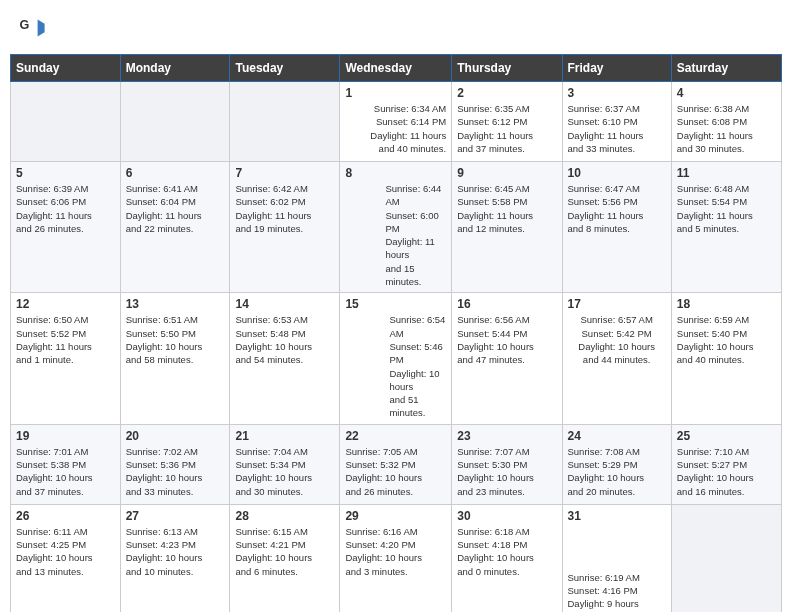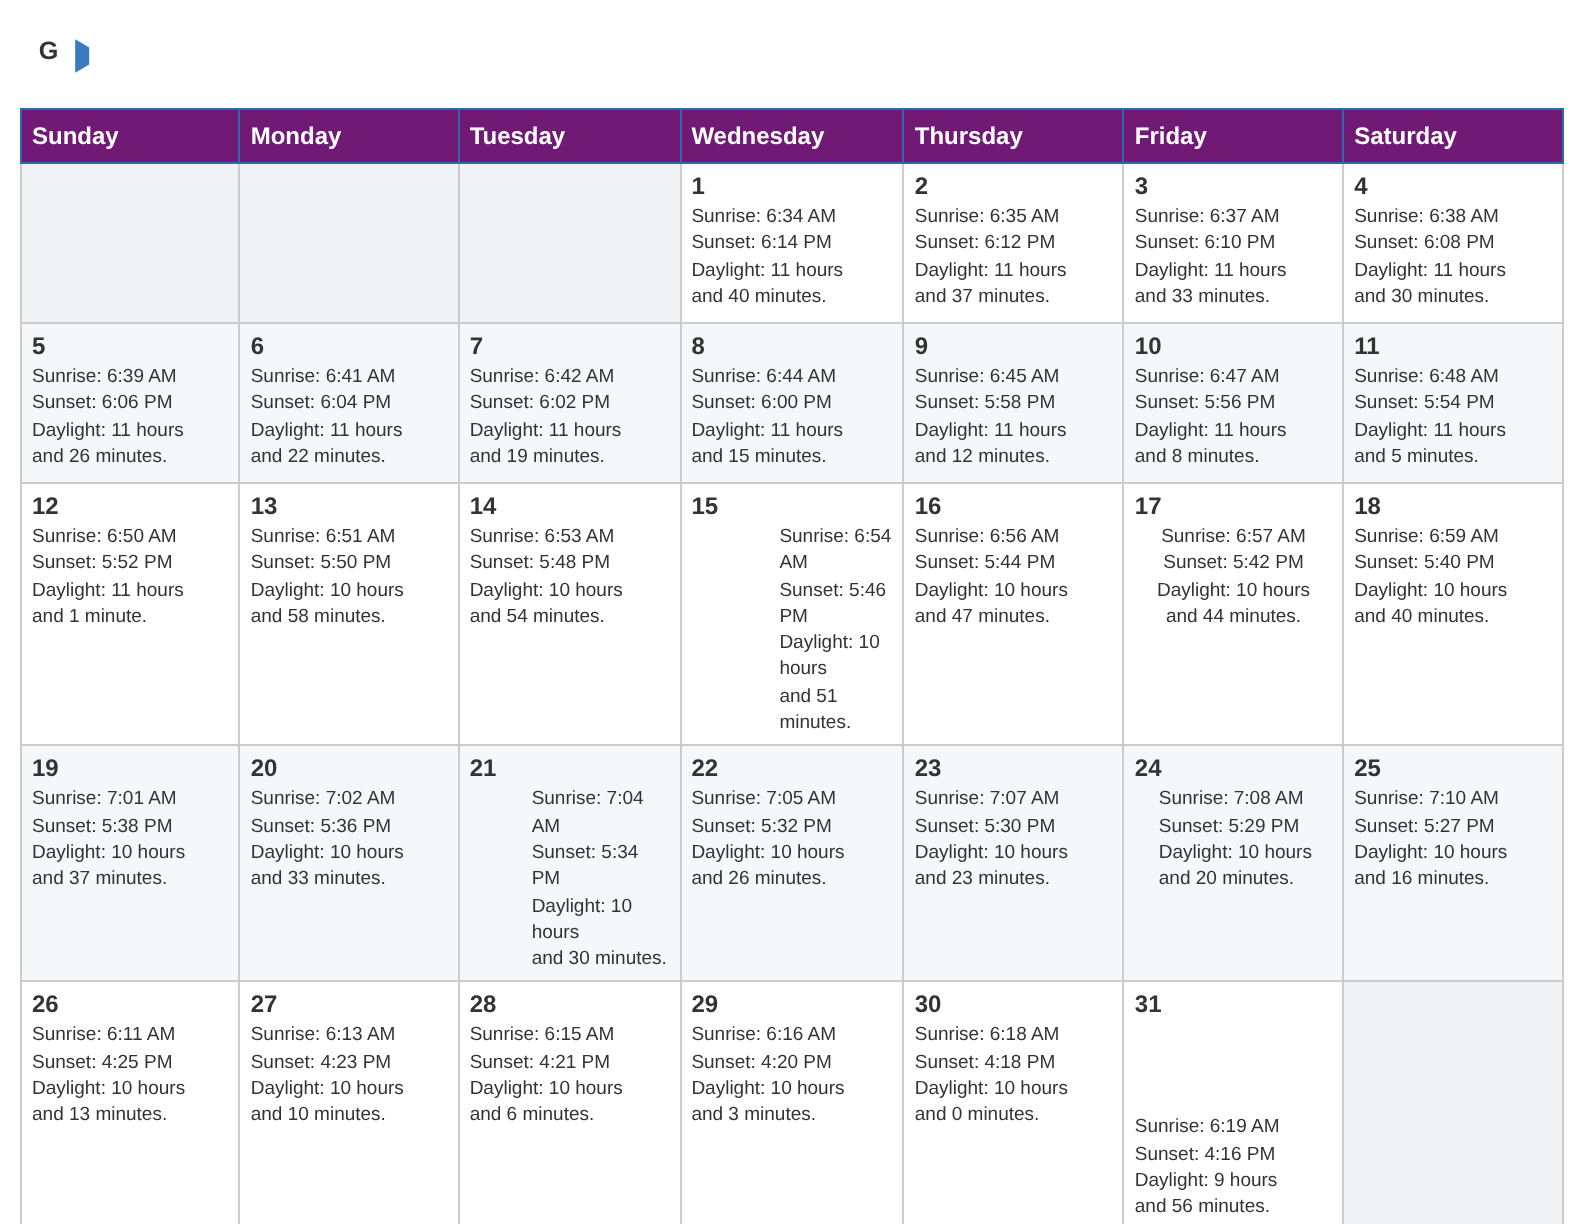--- a/index.html
+++ b/index.html
@@ -47,21 +47,21 @@
       font-size: 15px;
       font-weight: normal;
       color: #555;
     }
     table {
       width: 100%;
       border-collapse: collapse;
       font-size: 10px;
     }
     thead tr th {
-      background-color: #701a75;
+      background-color: #404040;
       color: #fff;
       text-align: left;
       padding: 6px 5px;
       font-size: 12px;
       font-weight: bold;
       border: 1px solid #2a6aaf;
     }
     tbody tr td {
       border: 1px solid #ccc;
       vertical-align: top;
@@ -124,21 +124,21 @@
         <th>Saturday</th>
       </tr>
   </thead>
   <tbody id="calendar-body">
   <tr>
         <td class="empty-cell"></td>
         <td class="empty-cell"></td>
         <td class="empty-cell"></td>
         <td>
           <span class="day-number">1</span>
-          <div class="day-info" style="white-space: pre-line;">Sunrise: 6:34 AM
+          <div class="day-info" style="white-space: pre-line; text-align: right;">Sunrise: 6:34 AM
 Sunset: 6:14 PM
 Daylight: 11 hours
 and 40 minutes.</div>
         </td>
         <td>
           <span class="day-number">2</span>
           <div class="day-info" style="white-space: pre-line;">Sunrise: 6:35 AM
 Sunset: 6:12 PM
 Daylight: 11 hours
 and 37 minutes.</div>
@@ -175,21 +175,21 @@
         </td>
         <td>
           <span class="day-number">7</span>
           <div class="day-info" style="white-space: pre-line;">Sunrise: 6:42 AM
 Sunset: 6:02 PM
 Daylight: 11 hours
 and 19 minutes.</div>
         </td>
         <td>
           <span class="day-number">8</span>
-          <div class="day-info" style="white-space: pre-line;">Sunrise: 6:44 AM
+          <div class="day-info" style="white-space: pre-line; margin-left: 40px;">Sunrise: 6:44 AM
 Sunset: 6:00 PM
 Daylight: 11 hours
 and 15 minutes.</div>
         </td>
         <td>
           <span class="day-number">9</span>
           <div class="day-info" style="white-space: pre-line;">Sunrise: 6:45 AM
 Sunset: 5:58 PM
 Daylight: 11 hours
 and 12 minutes.</div>
@@ -270,42 +270,42 @@
         </td>
         <td>
           <span class="day-number">20</span>
           <div class="day-info" style="white-space: pre-line;">Sunrise: 7:02 AM
 Sunset: 5:36 PM
 Daylight: 10 hours
 and 33 minutes.</div>
         </td>
         <td>
           <span class="day-number">21</span>
-          <div class="day-info" style="white-space: pre-line; margin-left: 31px;">Sunrise: 7:04 AM
+          <div class="day-info" style="white-space: pre-line;">Sunrise: 7:04 AM
 Sunset: 5:34 PM
 Daylight: 10 hours
 and 30 minutes.</div>
         </td>
         <td>
           <span class="day-number">22</span>
           <div class="day-info" style="white-space: pre-line;">Sunrise: 7:05 AM
 Sunset: 5:32 PM
 Daylight: 10 hours
 and 26 minutes.</div>
         </td>
         <td>
           <span class="day-number">23</span>
           <div class="day-info" style="white-space: pre-line;">Sunrise: 7:07 AM
 Sunset: 5:30 PM
 Daylight: 10 hours
 and 23 minutes.</div>
         </td>
         <td>
           <span class="day-number">24</span>
-          <div class="day-info" style="white-space: pre-line; margin-left: 12px;">Sunrise: 7:08 AM
+          <div class="day-info" style="white-space: pre-line;">Sunrise: 7:08 AM
 Sunset: 5:29 PM
 Daylight: 10 hours
 and 20 minutes.</div>
         </td>
         <td>
           <span class="day-number">25</span>
           <div class="day-info" style="white-space: pre-line;">Sunrise: 7:10 AM
 Sunset: 5:27 PM
 Daylight: 10 hours
 and 16 minutes.</div>

